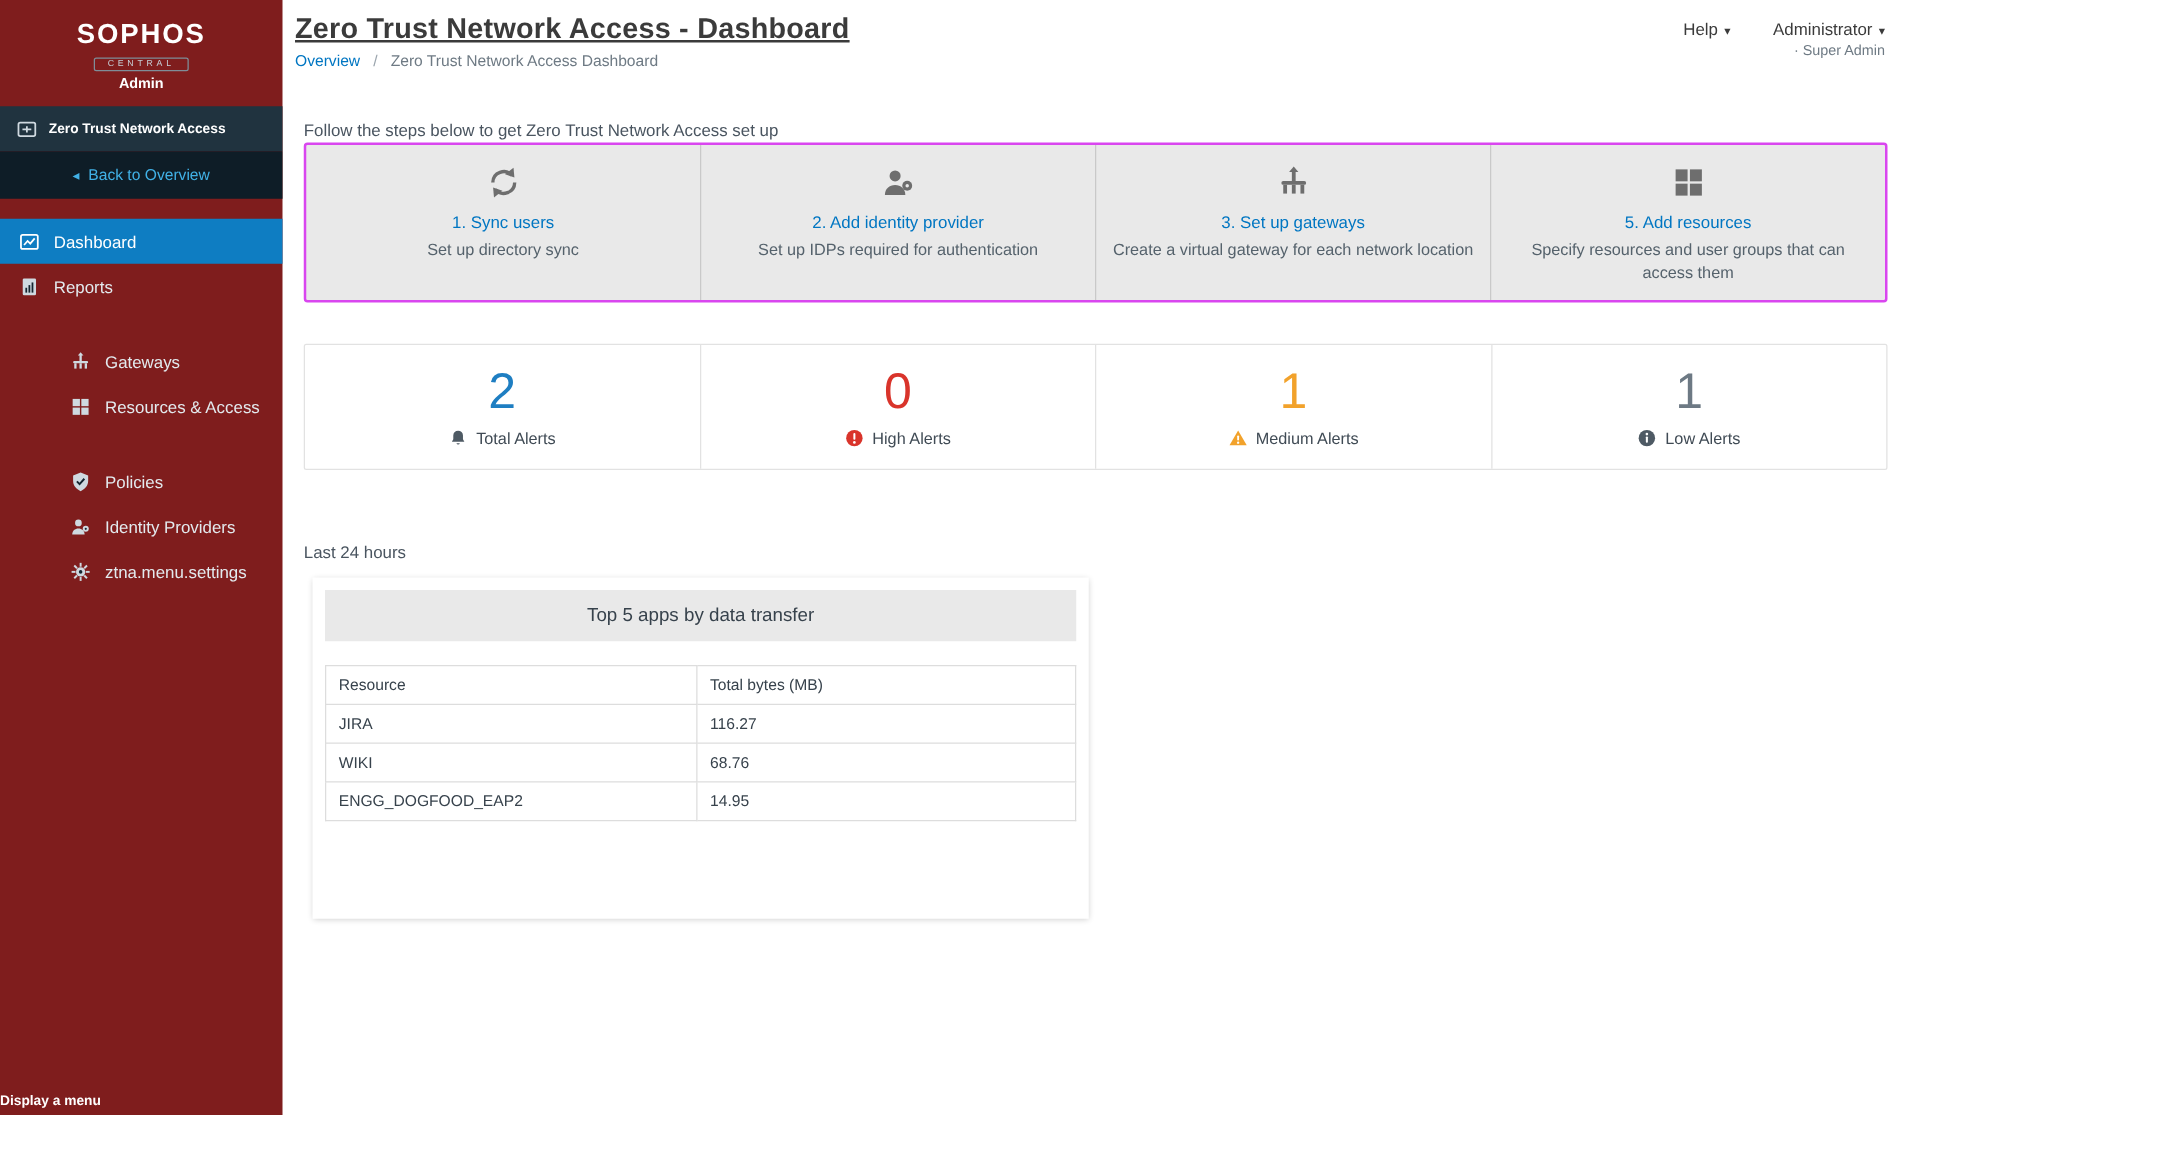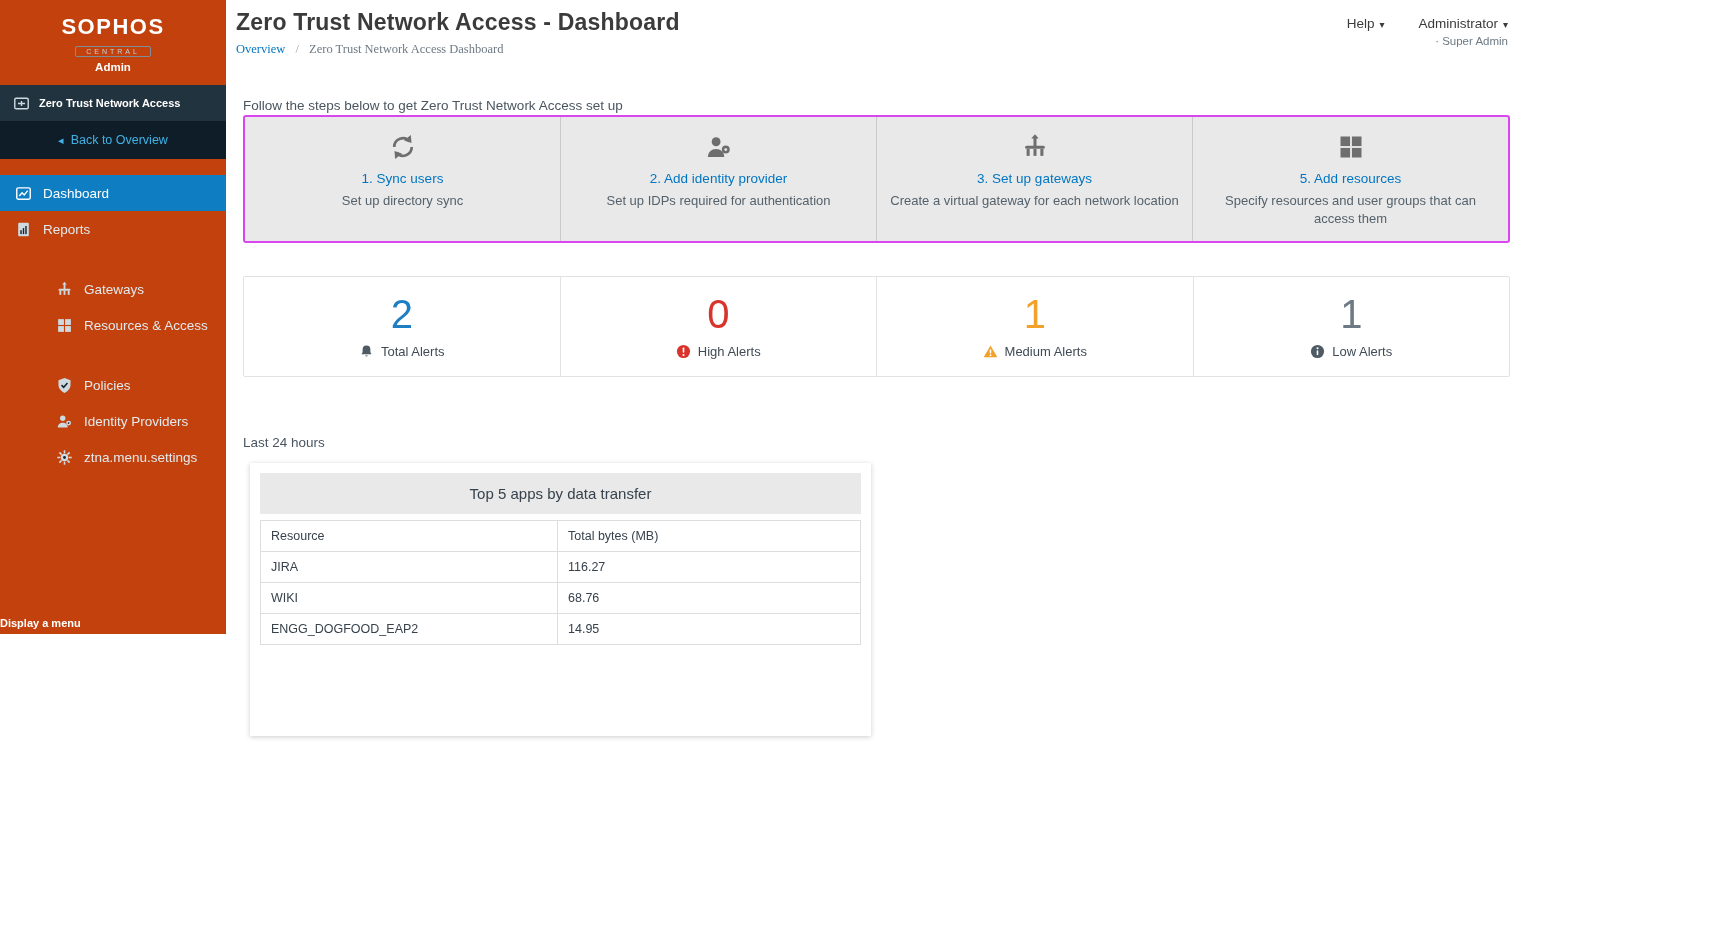--- a/index.html
+++ b/index.html
@@ -2,21 +2,21 @@
 <html><head>
 <meta charset="utf-8">
 <style>
   * { box-sizing: border-box; margin: 0; padding: 0; }
   html, body { width: 1731px; height: 940px; background: #fff; overflow: hidden; }
   body { font-family: "Liberation Sans", "DejaVu Sans", sans-serif; color: #3b4650; }
 
   .app { display: flex; width: 100%; height: 100%; align-items: flex-start; }
 
   
-  .sidebar { position: relative; width: 226px; height: 634px; background: #c2410c; flex: none; }
+  .sidebar { position: relative; width: 226px; height: 892px; background: #7f1d1d; flex: none; }
   .logo { text-align: center; padding: 14px 0 12px; height: 85px; }
   .logo .brand { color: #fff; font-size: 22px; font-weight: bold; letter-spacing: 1.5px; }
   .logo .badge { display: inline-block; margin-top: 4px; font-size: 7px; letter-spacing: 3px; padding: 1px 10px; border: 1px solid #7f8d98; border-radius: 2px; color: #c6d0d8; }
   .logo .admin { margin-top: 3px; color: #fff; font-size: 11.5px; font-weight: bold; }
 
   .product-row { height: 36px; display: flex; align-items: center; gap: 9px; padding: 0 13px; background: #20333f; color: #fff; font-size: 11px; font-weight: 700; cursor: pointer; }
   .product-row svg { width: 17px; height: 17px; color: #cfd9e0; }
 
   .back-row { height: 38px; display: flex; align-items: center; justify-content: center; gap: 7px; background: #0e1d27; color: #41b1e6; font-size: 12.5px; cursor: pointer; }
   .back-caret { font-size: 11px; }
@@ -29,22 +29,22 @@
   .nav-item.active .nav-icon { color: #fff; }
   .nav-icon svg { width: 17px; height: 17px; }
   .nav-icon .cutfill { fill: #152530; }
   .nav-icon .cut { stroke: #152530; }
 
   .sidebar-footer { position: absolute; left: 0; bottom: 5px; color: #fff; font-size: 11px; font-weight: bold; cursor: pointer; }
 
   
   .main { flex: 1; min-width: 0; }
   .page-header { display: flex; justify-content: space-between; align-items: flex-start; padding: 9px 223px 0 10px; }
-  .page-title { font-size: 23px; font-weight: 600; color: #3b3b3b; letter-spacing: 0.2px; }
-  .breadcrumb { margin-top: 6px; font-size: 12.5px; font-family: Liberation Serif, serif; }
+  .page-title { font-size: 23px; font-weight: 600; color: #3b3b3b; letter-spacing: 0.2px; text-decoration: underline; }
+  .breadcrumb { margin-top: 6px; font-size: 12.5px; }
   .breadcrumb a { color: #0076c2; text-decoration: none; cursor: pointer; }
   .breadcrumb .sep { color: #9aa4ad; margin: 0 7px; }
   .breadcrumb .current { color: #6e7a84; }
 
   .header-right { display: flex; gap: 34px; padding-top: 7px; font-size: 13.5px; color: #3b3b3b; }
   .menu-trigger { cursor: pointer; white-space: nowrap; }
   .caret { font-size: 10px; margin-left: 5px; color: #3b3b3b; }
   .user-block { text-align: right; }
   .user-role { margin-top: 4px; font-size: 11.5px; color: #6e7a84; }
 
@@ -72,21 +72,21 @@
   .c-orange { color: #f2a22b; }
   .c-gray { color: #6d7984; }
   .alert-label-row { display: flex; align-items: center; gap: 7px; margin-top: 10px; font-size: 13px; color: #404b55; }
   .alert-label-row svg { width: 15px; height: 15px; display: block; }
   .bell-color { color: #4e5a64; }
 
   
   .period { margin-top: 58px; font-size: 13.5px; color: #4a5560; }
   .card { margin-top: 13px; margin-left: 7px; width: 621px; min-height: 273px; background: #fff; box-shadow: 0 1px 5px rgba(0,0,0,0.2); padding: 10px; }
   .card-header { background: #e9e9e9; text-align: center; font-size: 15px; color: #37424c; padding: 12px 10px; }
-  .apps-table { width: 100%; margin-top: 6px; border-collapse: collapse; font-size: 12.5px; color: #37424c; }
+  .apps-table { width: 100%; margin-top: 19px; border-collapse: collapse; font-size: 12.5px; color: #37424c; }
   .apps-table th, .apps-table td { border: 1px solid #ddd; text-align: left; font-weight: 400; padding: 8px 10px; }
   .apps-table th:first-child, .apps-table td:first-child { width: 49.5%; }
 </style>
 </head>
 <body>
 
 <div class="app">
 
   <aside class="sidebar">
 

